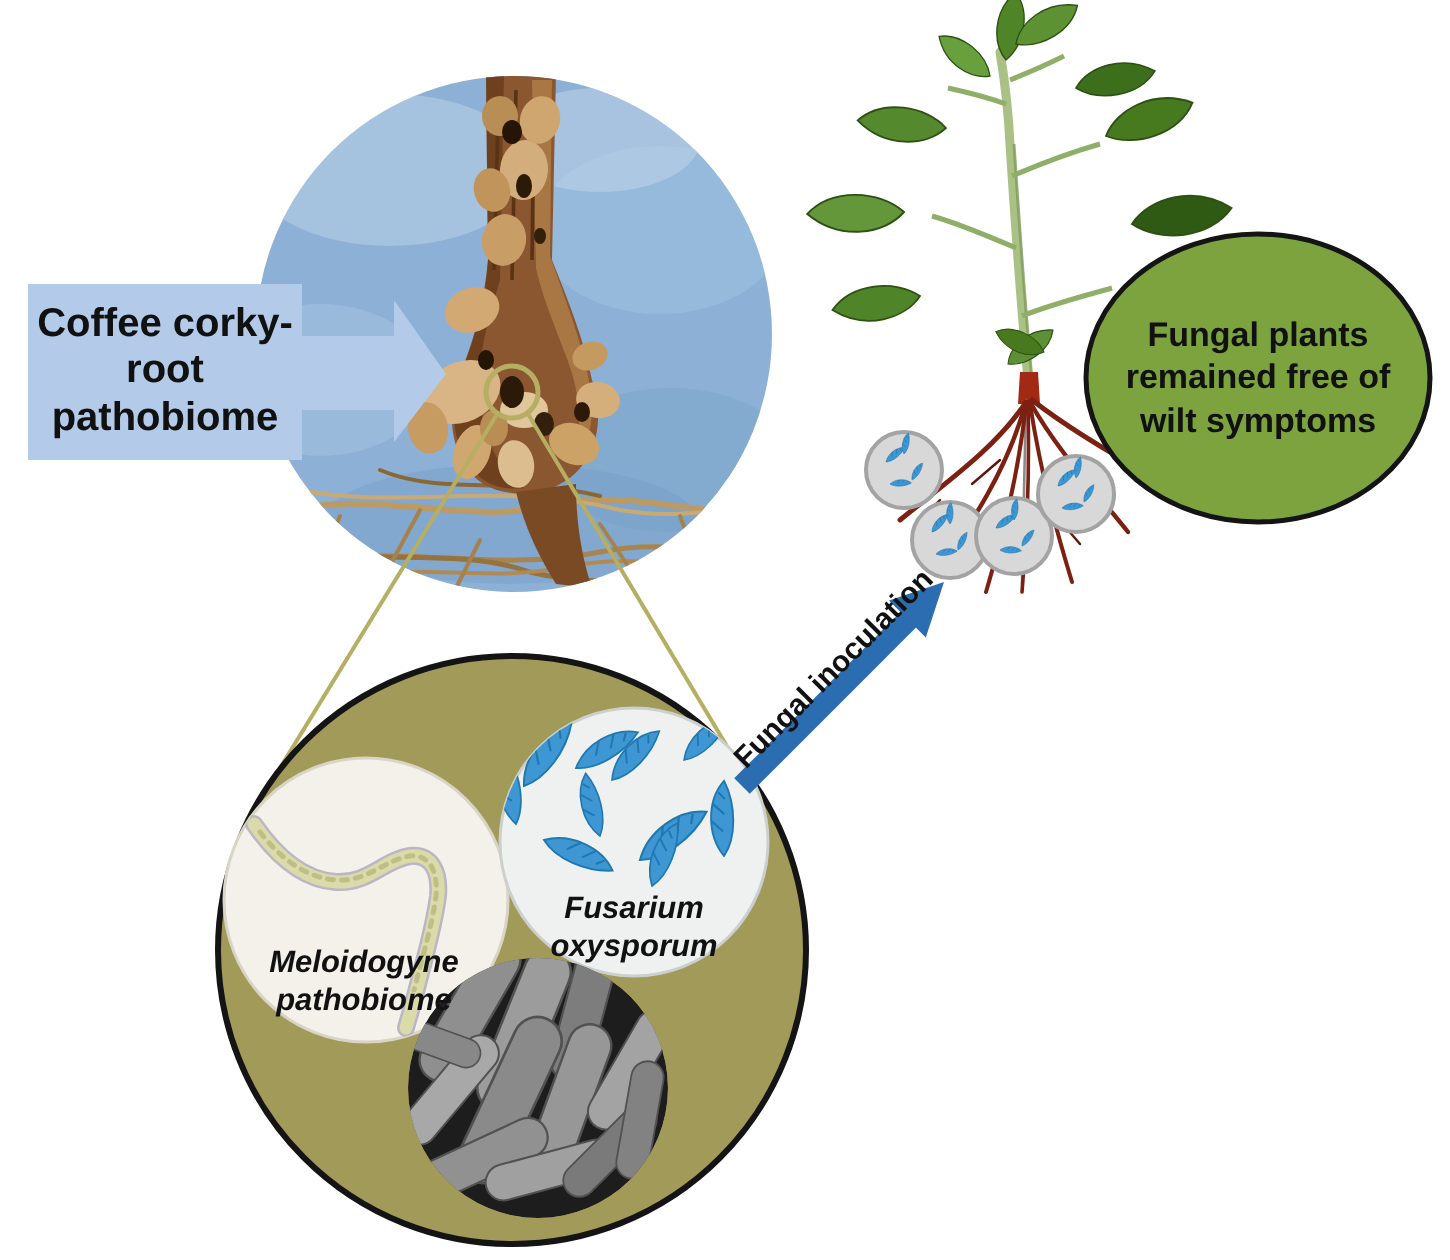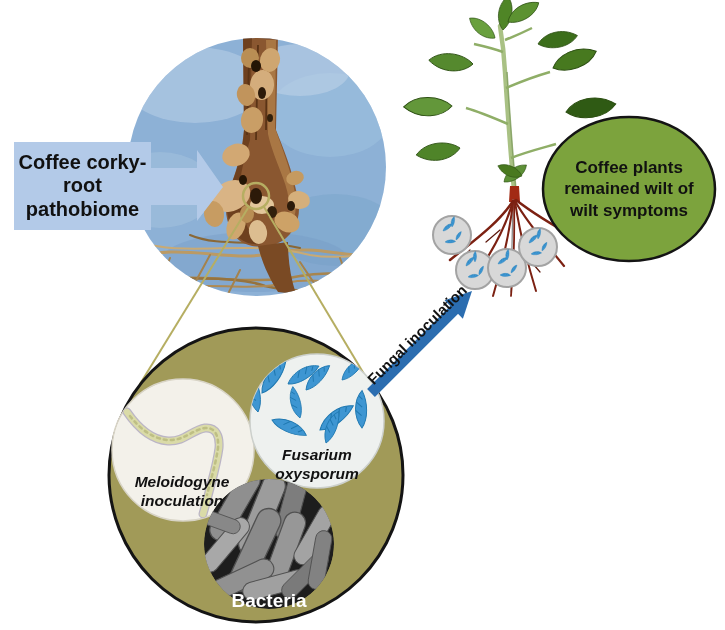--- a/index.html
+++ b/index.html
@@ -217,18 +217,17 @@
     </g>
   </g>
 
   <g>
     <line x1="371" y1="393" x2="455" y2="309" stroke-width="11" stroke="#2b6db0"></line>
     <polygon points="472,291 462.9,318.7 444.5,300.3" fill="#2b6db0"></polygon>
   </g>
 </svg>
 
 <div class="lbl t-callout">Coffee corky-root pathobiome</div>
-<div class="lbl t-outcome">Coffee plants remained wilt of wilt symptoms</div>
+<div class="lbl t-outcome">Fungal plants remained free of wilt symptoms</div>
 <div class="lbl t-inoc">Fungal inoculation</div>
-<div class="lbl t-nem">Meloidogyne inoculation</div>
+<div class="lbl t-nem">Meloidogyne pathobiome</div>
 <div class="lbl t-fus">Fusarium oxysporum</div>
-<div class="lbl t-bac">Bacteria</div>
 </div>
 
 </body></html>

